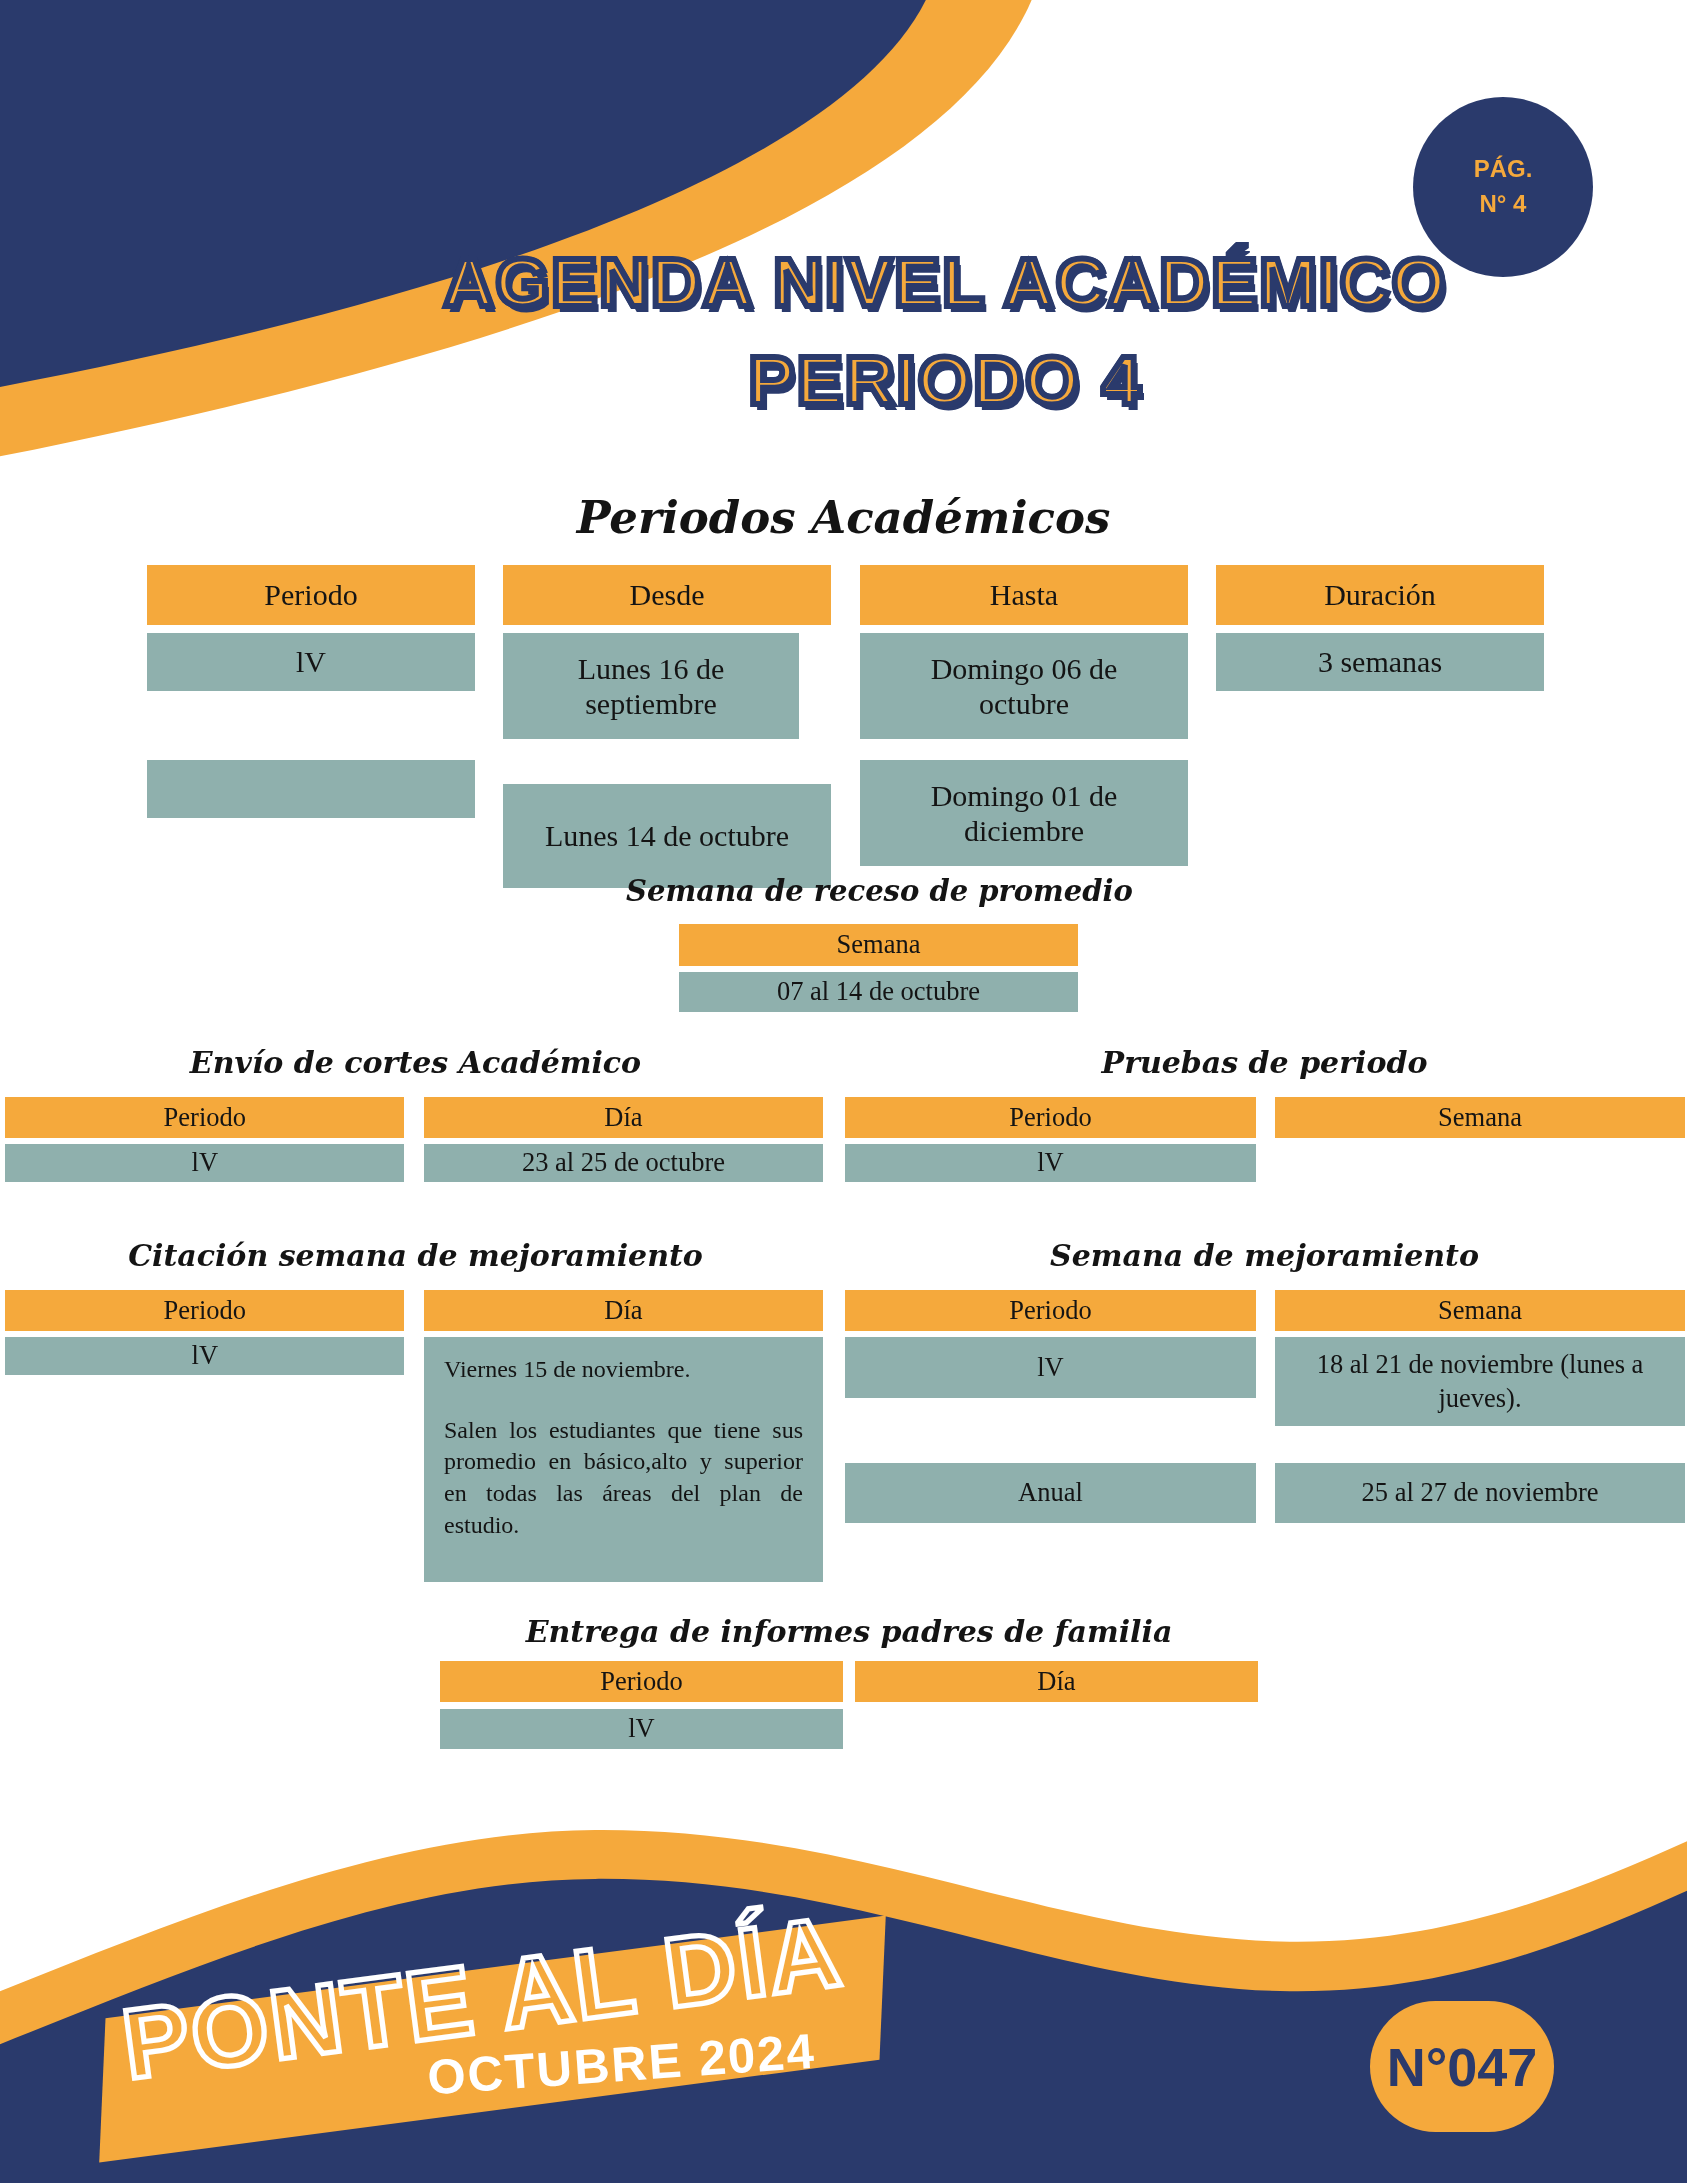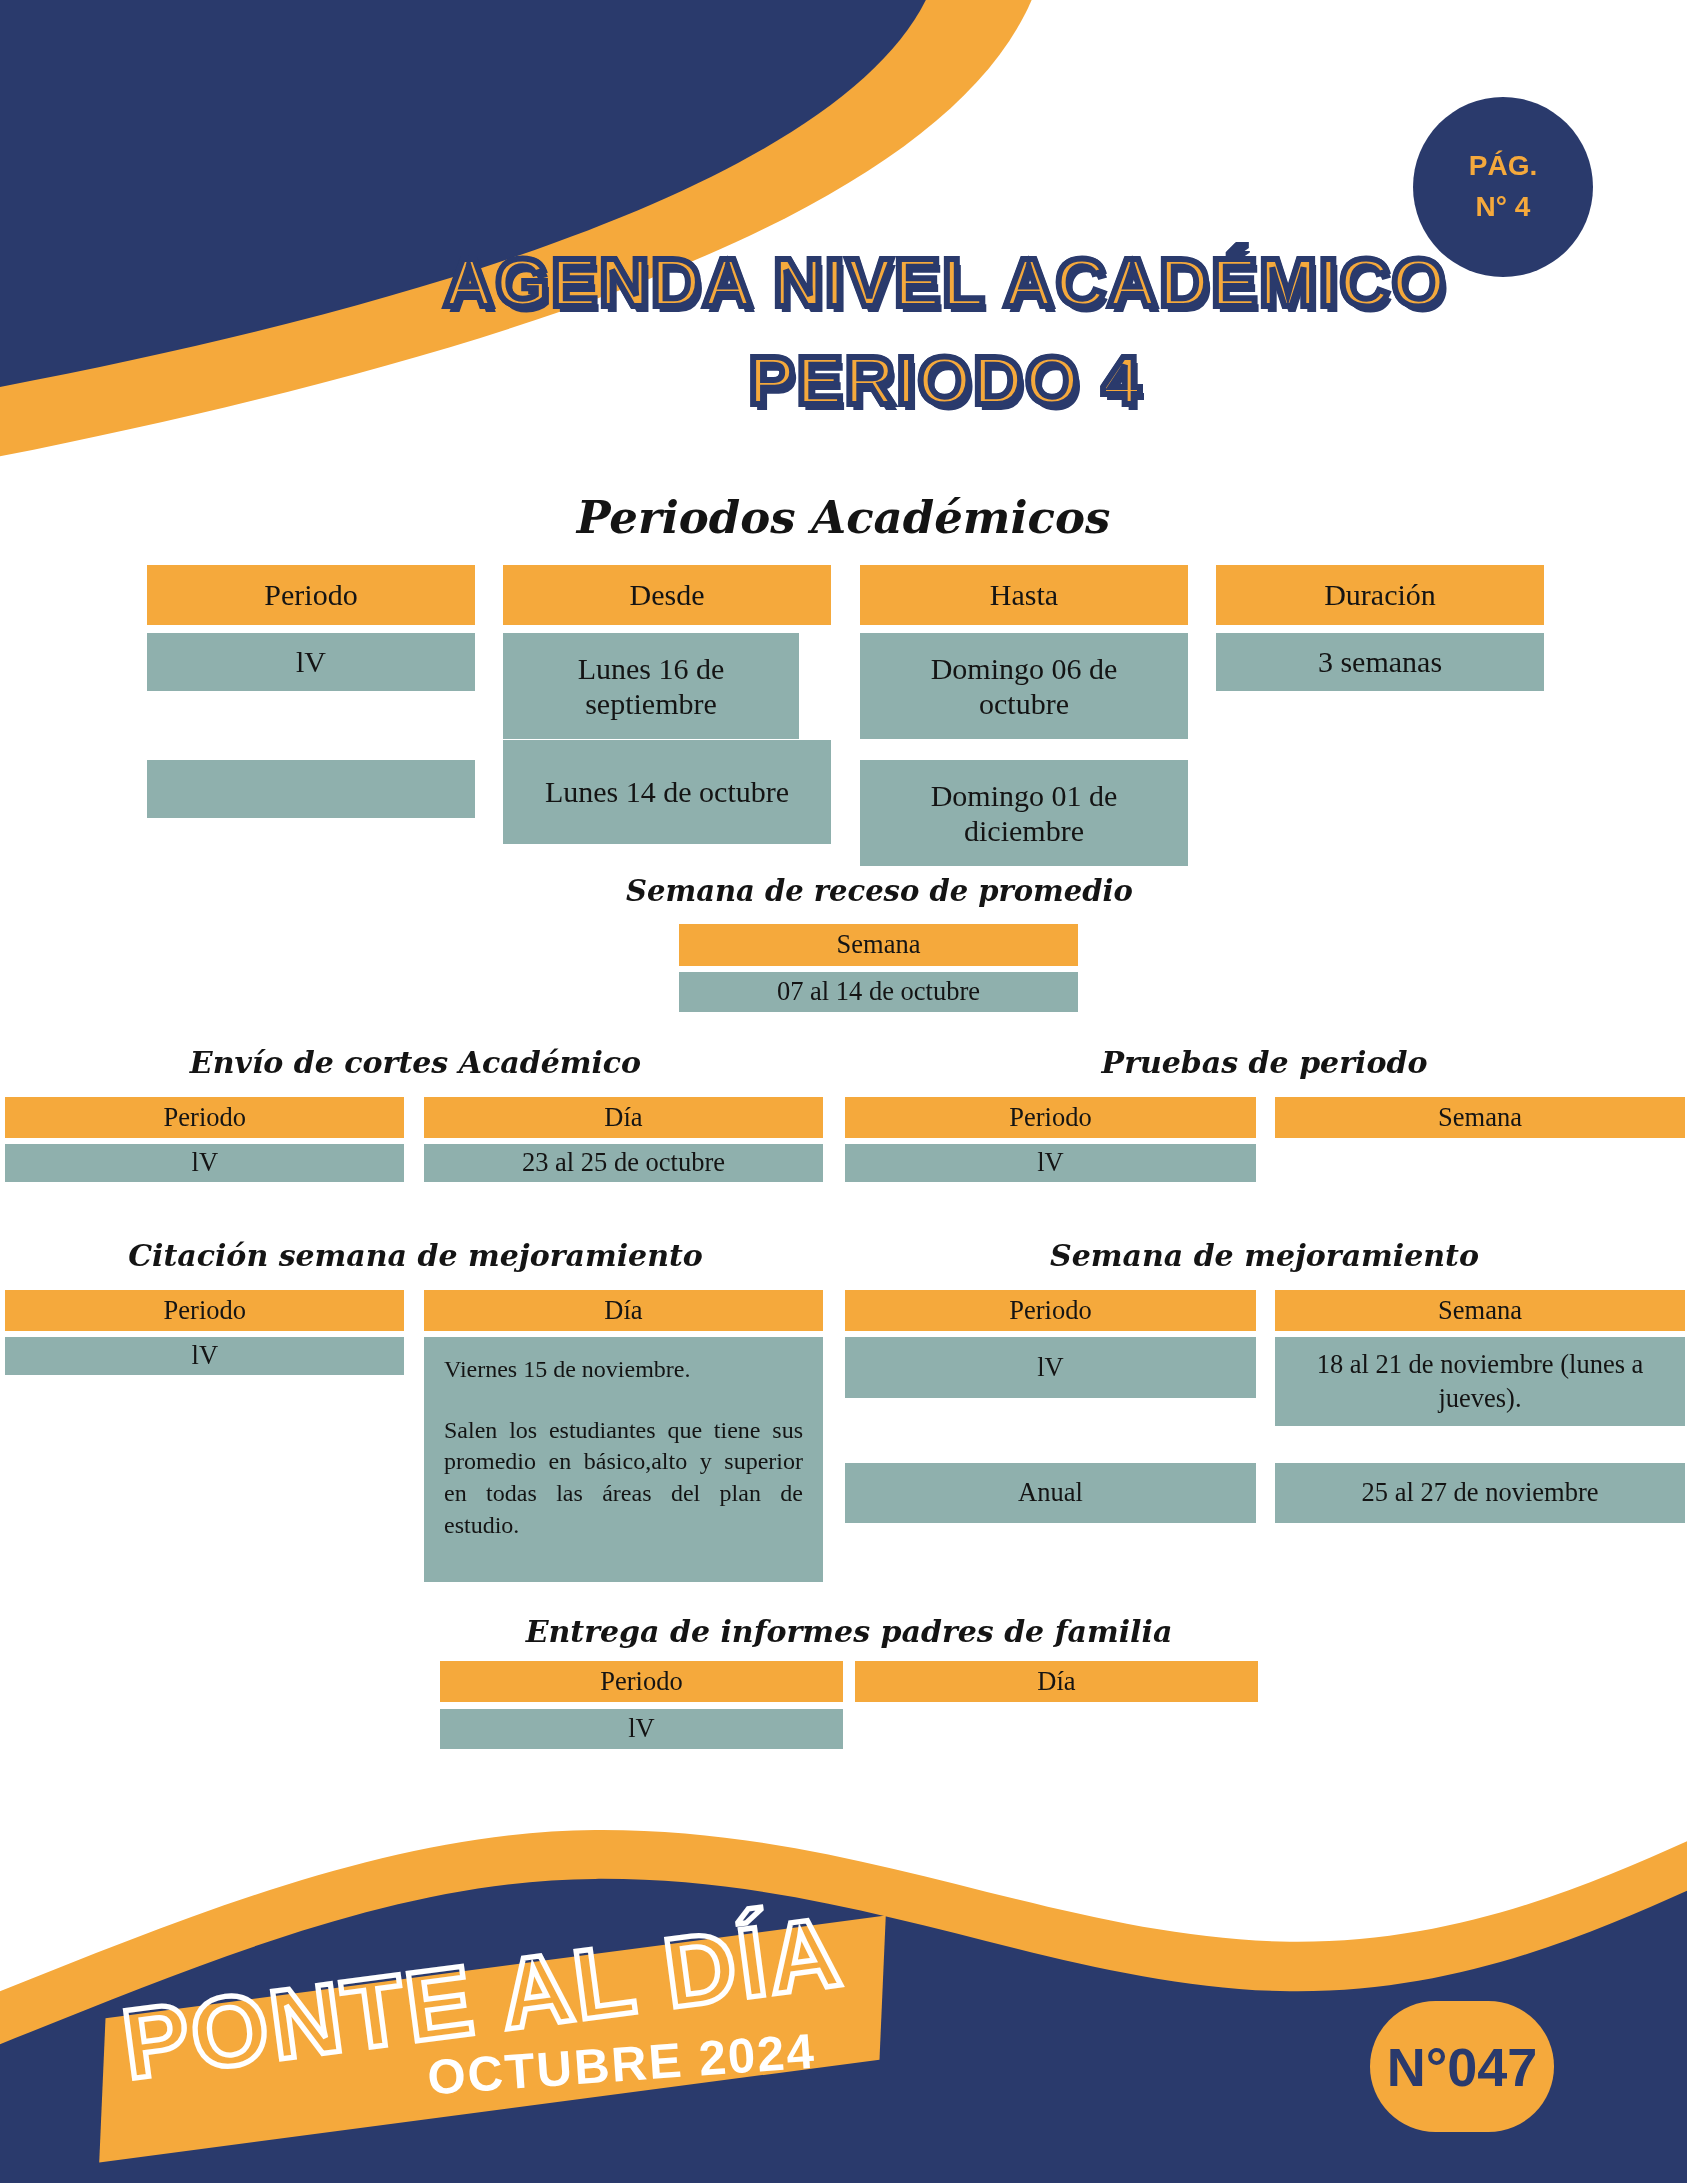--- a/index.html
+++ b/index.html
@@ -11,21 +11,21 @@
   
   .big-title{
     position:absolute;text-align:center;font-family:"Liberation Sans",sans-serif;
     font-weight:900;color:#F5A93C;letter-spacing:2px;
     -webkit-text-stroke:6px #2A3A6C;
     text-shadow:4px 6px 0 #2A3A6C, -2px -2px 0 #2A3A6C, 2px -2px 0 #2A3A6C, -2px 2px 0 #2A3A6C;
   }
   .pag-badge{
     position:absolute;left:1413px;top:97px;width:180px;height:180px;border-radius:50%;
     background:#2A3A6C;display:flex;flex-direction:column;align-items:center;justify-content:center;
-    font-family:"Liberation Sans",sans-serif;font-weight:900;color:#F5A93C;font-size:28px;line-height:1.45;
+    font-family:"Liberation Sans",sans-serif;font-weight:900;color:#F5A93C;font-size:24px;line-height:1.45;
   }
   
   .sec-h{
     position:absolute;text-align:center;font-family:"DejaVu Serif",serif;
     font-style:italic;font-weight:bold;color:#141414;
   }
   
   .th,.td{
     position:absolute;display:flex;align-items:center;justify-content:center;
     text-align:center;color:#141414;
@@ -86,21 +86,21 @@
   <div class="th fs-big" style="left:503px;top:565px;width:328px;height:60px;">Desde</div>
   <div class="th fs-big" style="left:860px;top:565px;width:328px;height:60px;">Hasta</div>
   <div class="th fs-big" style="left:1216px;top:565px;width:328px;height:60px;">Duración</div>
 
   <div class="td fs-big" style="left:147px;top:633px;width:328px;height:58px;">lV</div>
   <div class="td fs-big" style="left:503px;top:633px;width:296px;height:106px;padding:0 46px;box-sizing:border-box;">Lunes 16 de septiembre</div>
   <div class="td fs-big" style="left:860px;top:633px;width:328px;height:106px;padding:0 46px;box-sizing:border-box;">Domingo 06 de octubre</div>
   <div class="td fs-big" style="left:1216px;top:633px;width:328px;height:58px;">3 semanas</div>
 
   <div class="td fs-big" style="left:147px;top:760px;width:328px;height:58px;"></div>
-  <div class="td fs-big" style="left:503px;top:740px;width:328px;height:104px;padding:0 34px;box-sizing:border-box;">Lunes 14 de octubre</div>
+  <div class="td fs-big" style="left:503px;top:784px;width:328px;height:104px;padding:0 34px;box-sizing:border-box;">Lunes 14 de octubre</div>
   <div class="td fs-big" style="left:860px;top:760px;width:328px;height:106px;padding:0 46px;box-sizing:border-box;">Domingo 01 de diciembre</div>
 
   <div class="sec-h" style="left:549px;top:874px;width:661px;font-size:29px;">Semana de receso de promedio</div>
   <div class="th fs-med" style="left:679px;top:924px;width:399px;height:42px;">Semana</div>
   <div class="td fs-med" style="left:679px;top:972px;width:399px;height:40px;">07 al 14 de octubre</div>
 
   <div class="sec-h" style="left:85px;top:1045px;width:661px;font-size:30px;">Envío de cortes Académico</div>
   <div class="sec-h" style="left:934px;top:1045px;width:661px;font-size:30px;">Pruebas de periodo</div>
 
   <div class="th fs-med" style="left:5.3px;top:1097px;width:399px;height:41px;">Periodo</div>

